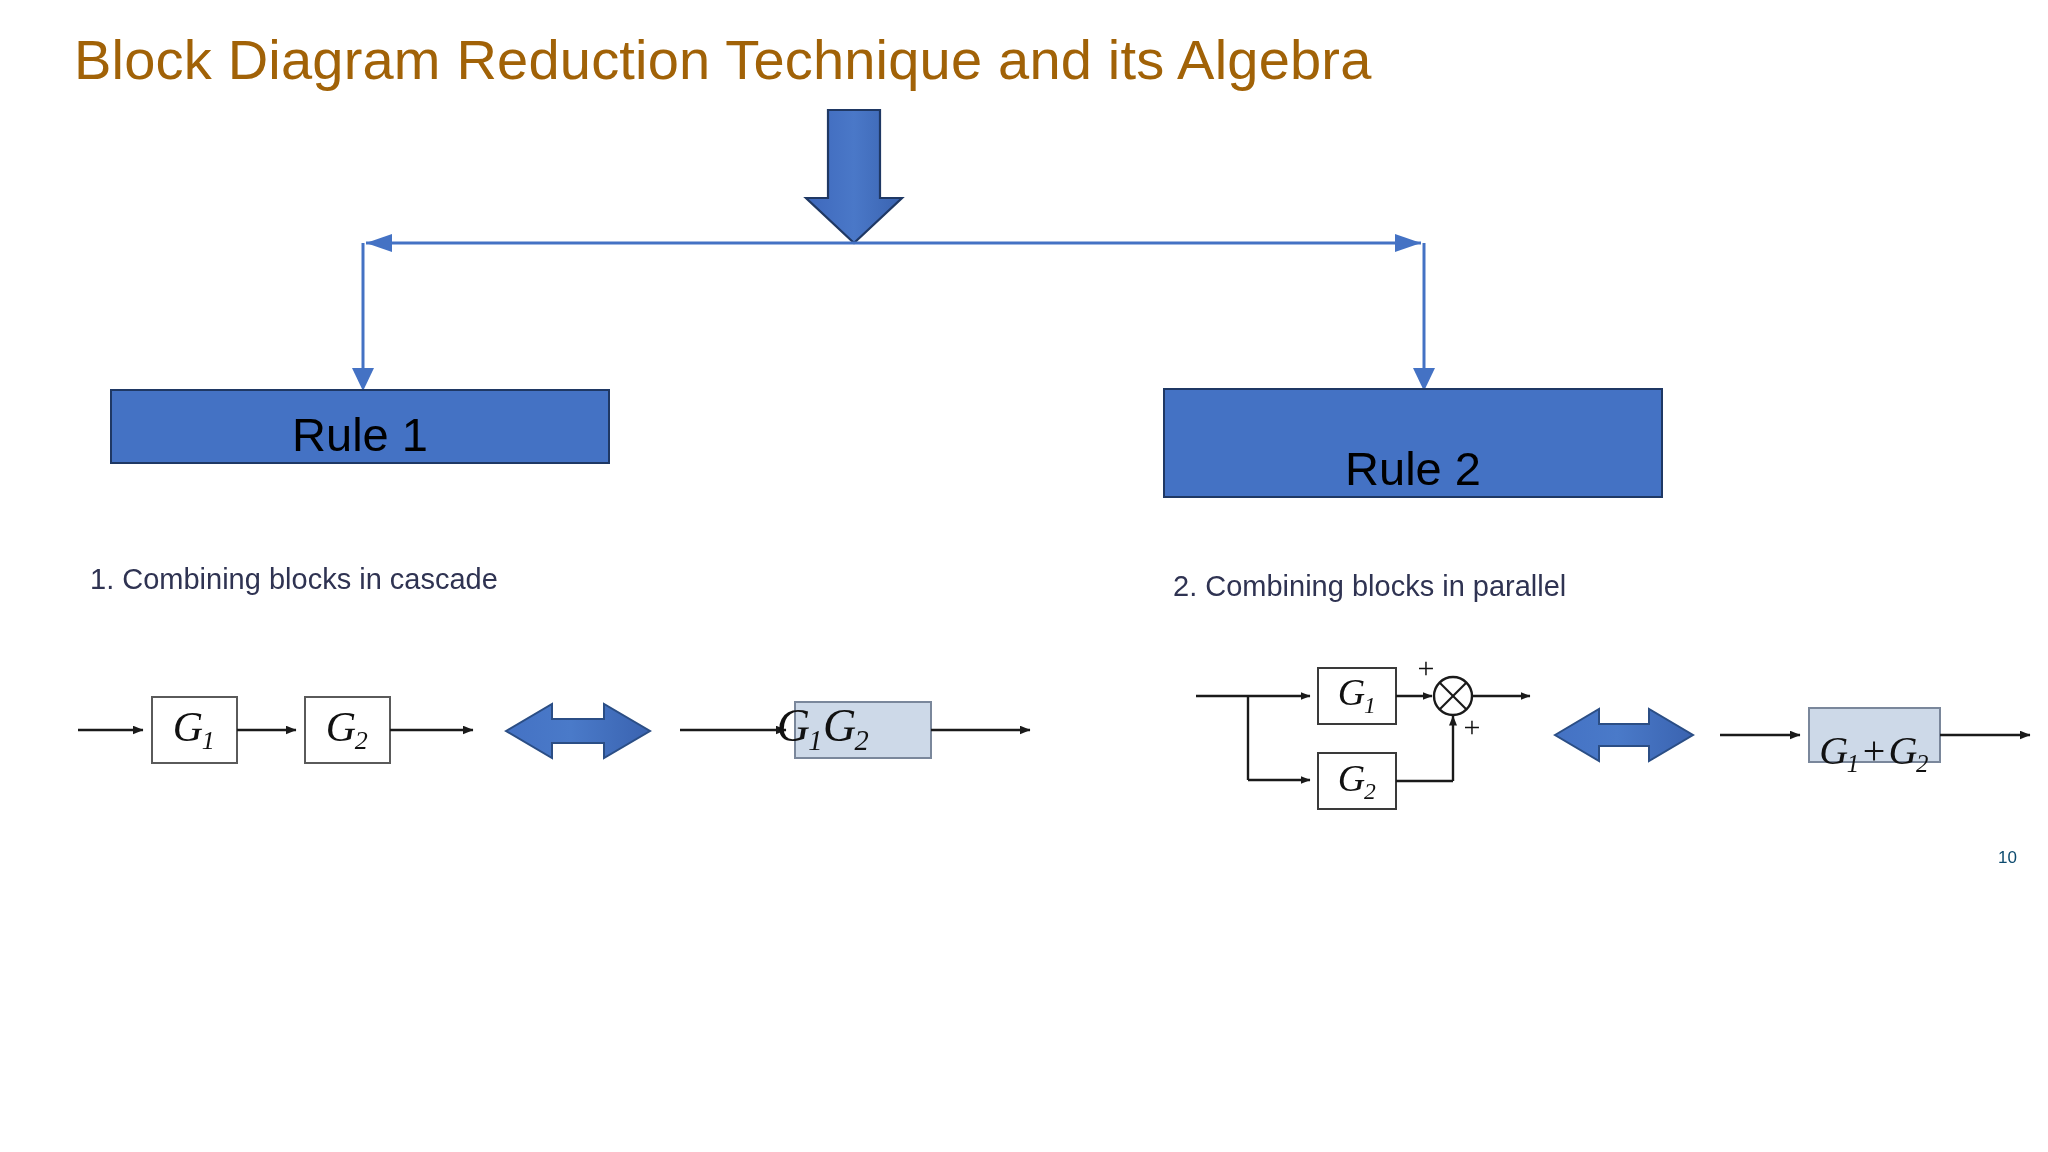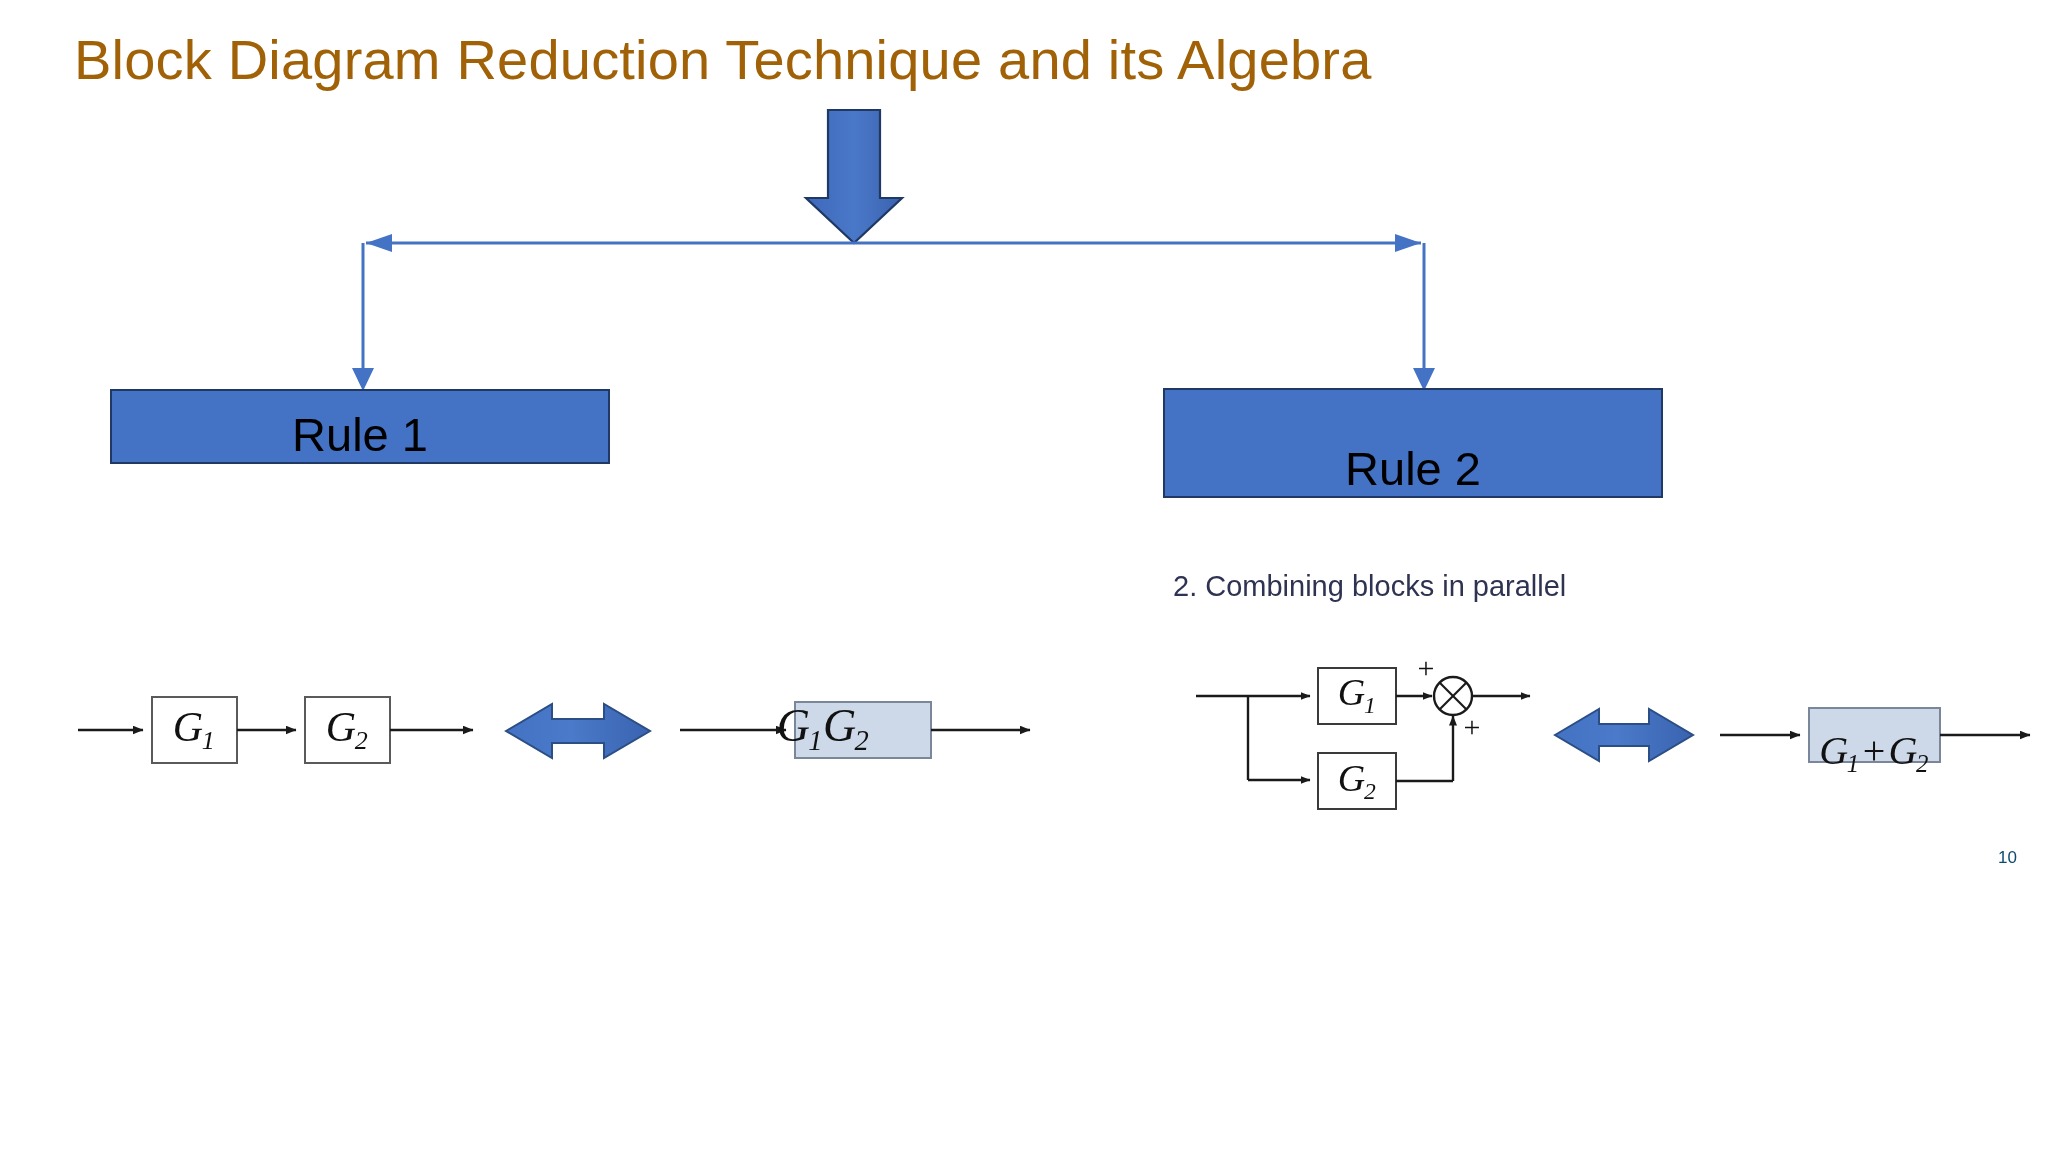--- a/index.html
+++ b/index.html
@@ -159,20 +159,21 @@
   </svg>
 
   <div class="rule-box" id="rule-1-box">
     <span>Rule 1</span>
   </div>
 
   <div class="rule-box" id="rule-2-box">
     <span>Rule 2</span>
   </div>
 
+  <div class="section-caption" id="caption-cascade">1. Combining blocks in cascade</div>
 
   <div class="section-caption" id="caption-parallel">2. Combining blocks in parallel</div>
 
   <svg class="svg-layer" viewBox="0 0 2048 1152">
     <defs>
       <marker id="arrowBlack" markerWidth="11" markerHeight="9" refX="10.5" refY="4.5" orient="auto" markerUnits="userSpaceOnUse">
         <path d="M 0 0 L 11 4.5 L 0 9 Z" fill="#1a1a1a"></path>
       </marker>
       <marker id="arrowBlackSm" markerWidth="10" markerHeight="8" refX="9.5" refY="4" orient="auto" markerUnits="userSpaceOnUse">
         <path d="M 0 0 L 10 4 L 0 8 Z" fill="#1a1a1a"></path>

